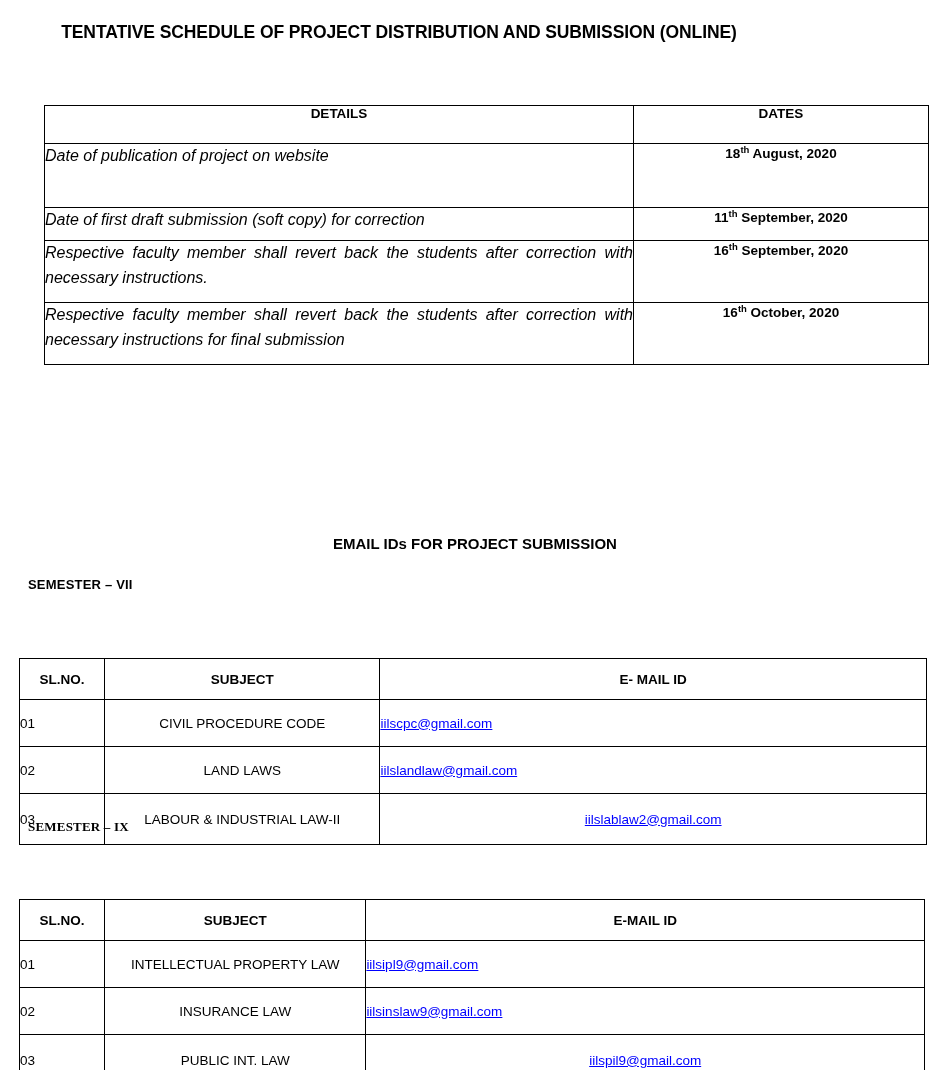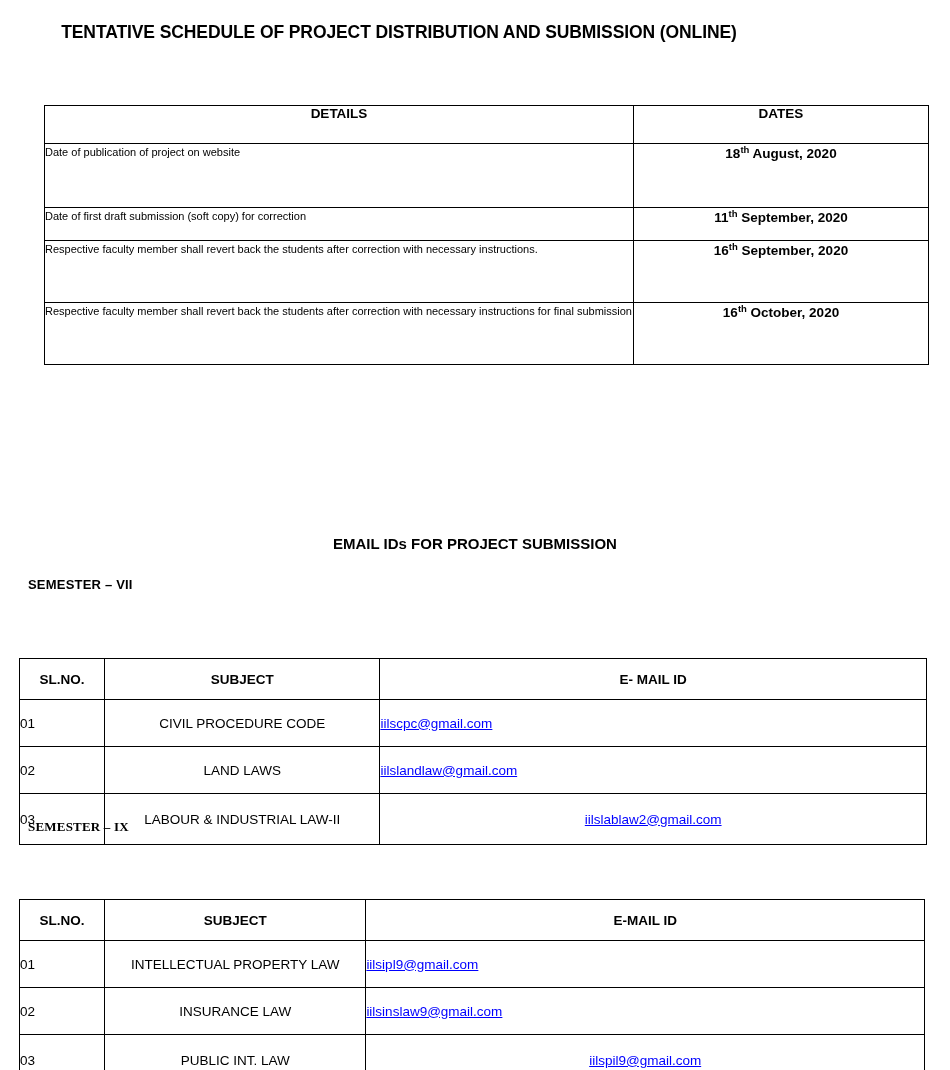--- a/index.html
+++ b/index.html
@@ -49,25 +49,26 @@
 
   .sched-head-cell {
     height: 38px;
     text-align: center;
     font-size: 13.5px;
     font-weight: bold;
     padding-top: 9px;
     box-sizing: border-box;
   }
   .sched-detail-cell {
-    font-size: 11px;
+    font-size: 16px;
     text-align: justify;
     text-align-last: left;
     padding: 7px 7px 6px 8px;
     line-height: 1.55;
+    font-style: italic;
   }
   .sched-date-cell {
     font-size: 13.5px;
     font-weight: bold;
     text-align: center;
     padding: 7px 6px 6px 6px;
     line-height: 1.55;
   }
   .sched-date-cell sup {
     font-size: 9.5px;

